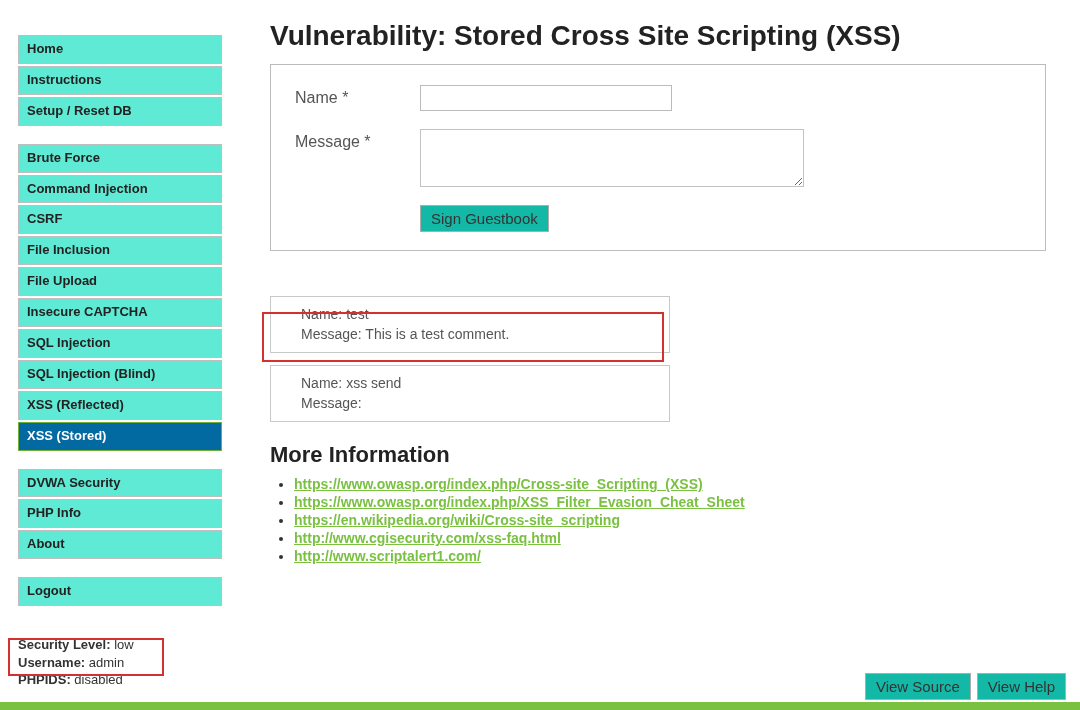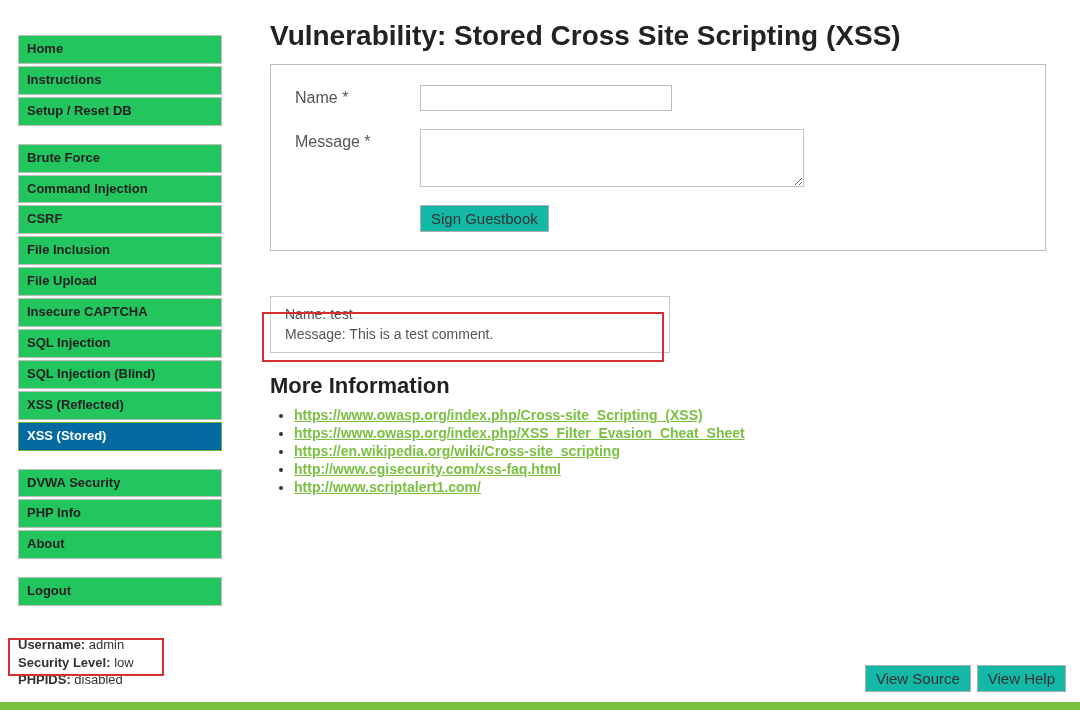--- a/index.html
+++ b/index.html
@@ -22,21 +22,21 @@
   
   .sidebar {
     width: 230px;
     padding: 35px 8px 0 18px;
   }
   .nav-group {
     margin-bottom: 18px;
   }
   .nav-item {
     display: block;
-    background: #22c55e;
+    background: #5eead4;
     border: 1px solid #bfbfbf;
     color: #222;
     font-weight: bold;
     font-size: 13px;
     padding: 5px 8px;
     margin-bottom: 2px;
     cursor: pointer;
     line-height: 1.3;
   }
   .nav-item.selected {
@@ -91,21 +91,21 @@
     padding: 4px 10px;
     font-size: 15px;
     cursor: pointer;
     color:#333;
   }
   .submit-row { margin-left: 125px; }
   .entries { margin-top: 45px; }
   .entry {
     border: 1px solid #c8c8c8;
     width: 400px;
-    padding: 8px 14px;
+    padding: 8px 30px;
     margin-bottom: 12px;
     color: #555;
     font-size: 14px;
     line-height: 1.4;
   }
   h2 {
     margin: 20px 0 8px 0;
     font-size: 22px;
     font-weight: bold;
     color: #222;
@@ -116,21 +116,21 @@
   }
   .links li { margin: 2px 0; color:#333; font-size:14px;}
   .links a {
     color: #7ac142;
     font-weight: bold;
     text-decoration: underline;
   }
   .footer-buttons {
     position: absolute;
     right: 14px;
-    bottom: 8px;
+    bottom: 0;
   }
   .footer-buttons .btn { margin-left: 2px; }
 
   
   .anno {
     position: absolute;
     border: 2px solid #d62f2f;
     pointer-events: none;
   }
 
@@ -171,26 +171,26 @@
       <div class="nav-item">PHP Info</div>
       <div class="nav-item">About</div>
     </div>
 
     <div class="nav-group">
       <div class="nav-item">Logout</div>
     </div>
 
     <div class="status-box">
       <div>
+        <b>Security Level:</b>
+        <span>low</span>
+      </div>
+      <div>
         <b>Username:</b>
         <span>admin</span>
-      </div>
-      <div>
-        <b>Security Level:</b>
-        <span>low</span>
       </div>
       <div>
         <b>PHPIDS:</b>
         <span>disabled</span>
       </div>
     </div>
   </aside>
 
   <main class="main">
     <h1>Vulnerability: Stored Cross Site Scripting (XSS)</h1>
@@ -208,20 +208,26 @@
         <button class="btn">Sign Guestbook</button>
       </div>
     </div>
 
     <div class="entries">
       <div class="entry">
         <span>Name:</span>
         <span>test</span><br>
         <span>Message:</span>
         <span>This is a test comment.</span>
+      </div>
+      <div class="entry">
+        <span>Name:</span>
+        <span>xss send</span><br>
+        <span>Message:</span>
+        <span></span>
       </div>
     </div>
 
     <h2>More Information</h2>
     <div class="links">
       <ul>
         <li><a href="#">https://www.owasp.org/index.php/Cross-site_Scripting_(XSS)</a></li>
         <li><a href="#">https://www.owasp.org/index.php/XSS_Filter_Evasion_Cheat_Sheet</a></li>
         <li><a href="#">https://en.wikipedia.org/wiki/Cross-site_scripting</a></li>
         <li><a href="#">http://www.cgisecurity.com/xss-faq.html</a></li>

